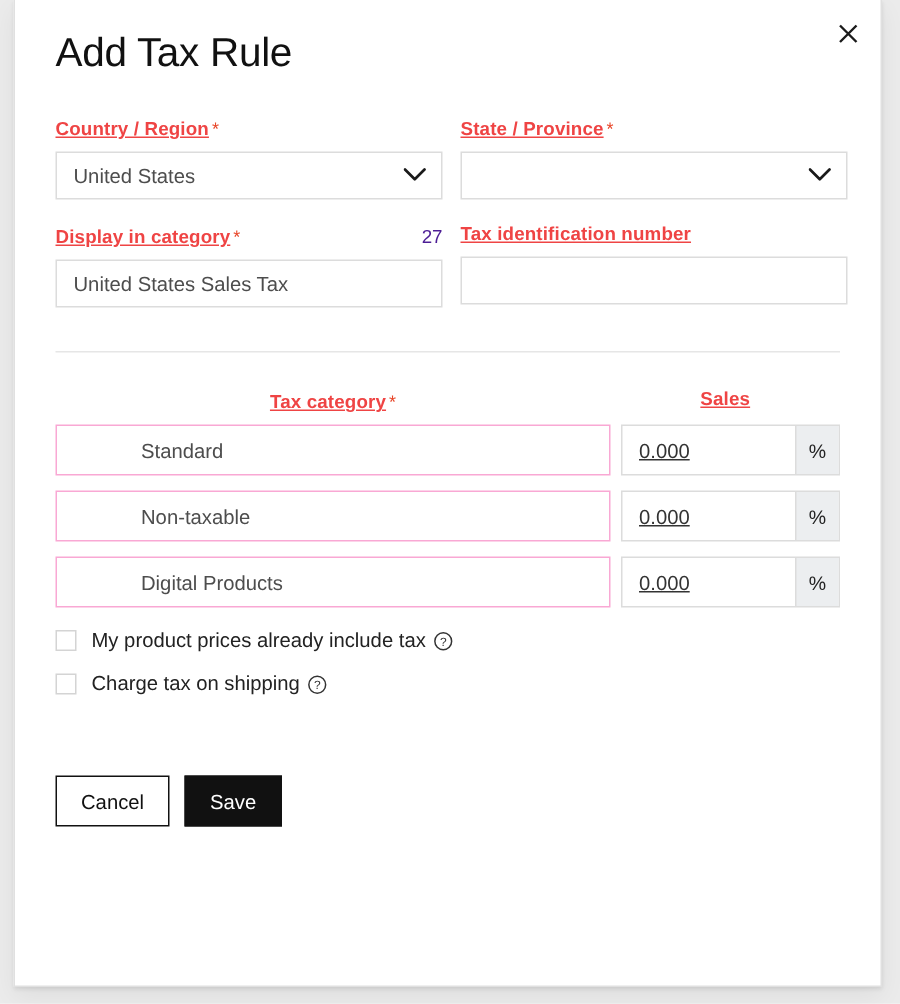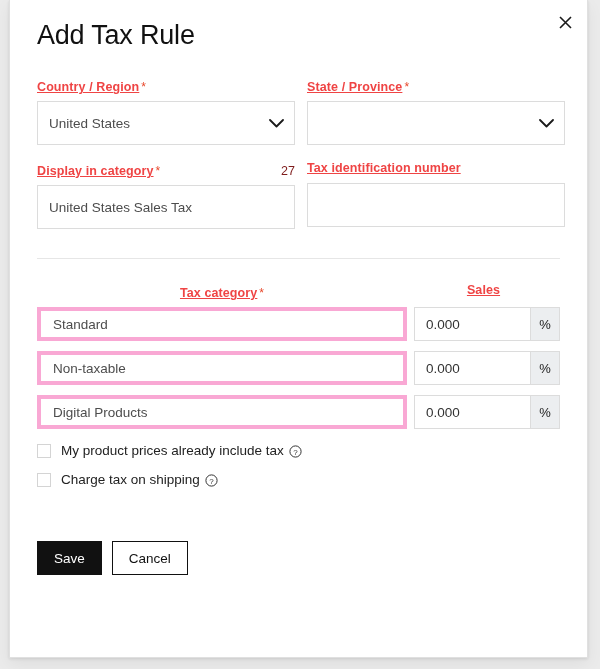--- a/index.html
+++ b/index.html
@@ -81,26 +81,26 @@
     letter-spacing: 0.1px;
     text-decoration: underline;
   }
   .req {
     color: #e8472a;
     font-size: 12px;
     margin-left: 2px;
   }
   .char-count {
     font-size: 12.5px;
-    color: #7f1d1d;
+    color: #4c1d95;
   }
 
   .input-box {
     position: relative;
-    height: 44px;
+    height: 32px;
     border: 1px solid #dcdcdc;
     background: #ffffff;
     box-sizing: border-box;
     display: flex;
     align-items: center;
   }
   .input-box .val {
     padding-left: 11px;
     font-size: 13.5px;
     color: #4d4d4d;
@@ -134,25 +134,26 @@
 
   .rate-row {
     display: flex;
     align-items: center;
     margin-bottom: 10px;
   }
   .cat-input {
     width: 370px;
     flex: 0 0 370px;
     height: 34px;
-    border: 4px solid #f9a8d4;
+    border: 1px solid #f9a8d4;
     box-sizing: border-box;
     display: flex;
     align-items: center;
     background: #fff;
+    padding-left: 44px;
   }
   .cat-input .val {
     padding-left: 12px;
     font-size: 13.5px;
     color: #4d4d4d;
   }
   .rate-input {
     margin-left: 7px;
     width: 149px;
     height: 34px;
@@ -162,20 +163,21 @@
     align-items: stretch;
     background: #fff;
   }
   .rate-input .val {
     flex: 1;
     display: flex;
     align-items: center;
     padding-left: 11px;
     font-size: 13.5px;
     color: #333333;
+    text-decoration: underline;
   }
   .pct {
     width: 28px;
     background: #eceef0;
     border-left: 1px solid #dcdcdc;
     display: flex;
     align-items: center;
     justify-content: center;
     font-size: 13px;
     color: #222222;
@@ -371,18 +373,18 @@
       <span class="check-label">Charge tax on shipping</span>
       <span class="help-icon">
         <svg width="13" height="13" viewBox="0 0 13 13" aria-hidden="true">
           <circle cx="6.5" cy="6.5" r="5.6" stroke="#333" stroke-width="1" fill="none"></circle>
           <text x="6.5" y="9.6" font-size="8" text-anchor="middle" fill="#333" font-family="Liberation Sans, sans-serif">?</text>
         </svg>
       </span>
     </div>
 
     <div class="btn-row">
+      <button class="btn btn-secondary">Cancel</button>
       <button class="btn btn-primary">Save</button>
-      <button class="btn btn-secondary">Cancel</button>
     </div>
 
   </div>
 </div>
 
 </body></html>

